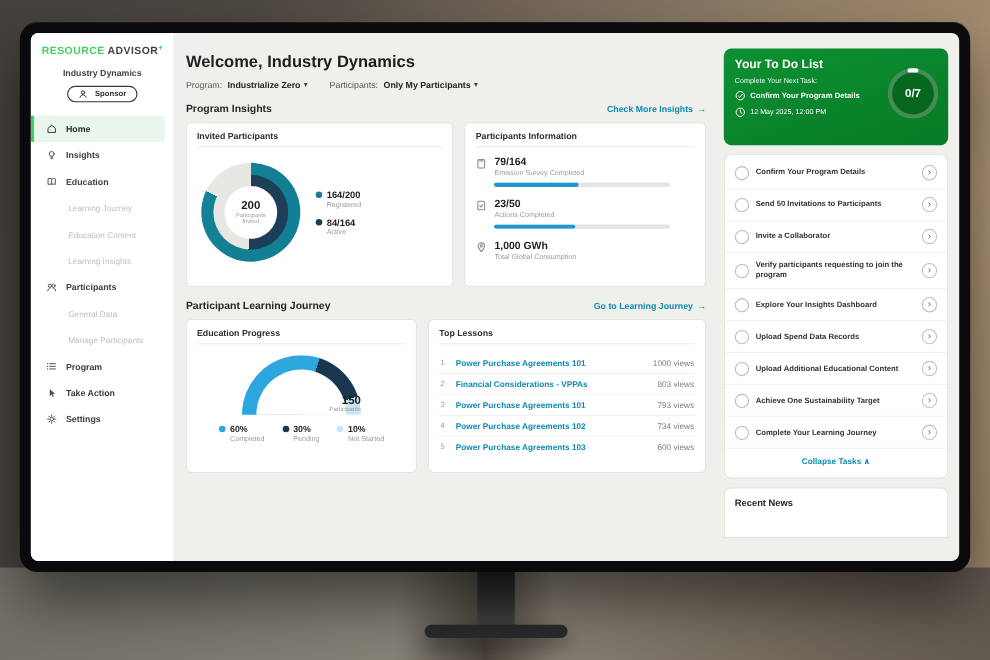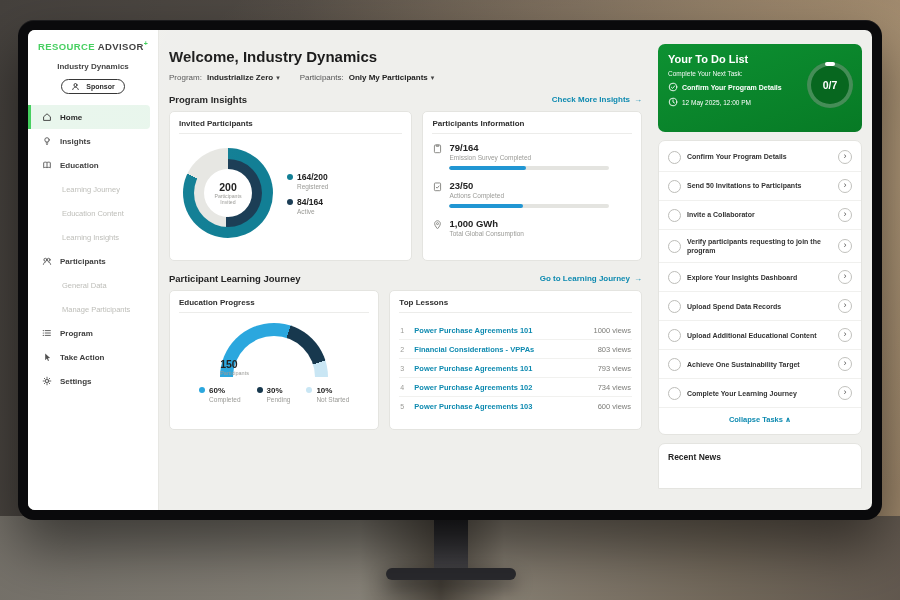--- a/index.html
+++ b/index.html
@@ -82,21 +82,21 @@
   .stat-value{font-size:9.5px;font-weight:bold;color:#222;}
   .stat-label{font-size:6.5px;color:#9a9a96;margin-top:1px;}
   .bar{height:4px;width:160px;background:#e4e4e0;border-radius:2px;margin:5px 0 0 17px;overflow:hidden;}
   .bar-fill{height:100%;background:#2196d3;border-radius:2px;}
 
   
   .gauge-wrap{display:flex;flex-direction:column;align-items:center;padding-top:2px;}
   .gauge{position:relative;width:108px;height:54px;overflow:hidden;}
   .gauge-arc{position:absolute;top:0;left:0;width:108px;height:108px;border-radius:50%;}
   .gauge-hole{position:absolute;top:13px;left:13px;width:82px;height:82px;border-radius:50%;background:#fff;}
-  .gauge-center{position:absolute;bottom:0;left:0;width:100%;text-align:left;z-index:2;}
+  .gauge-center{position:absolute;bottom:0;left:0;width:100%;text-align:right;z-index:2;}
   .gauge-center .center-label{width:auto;font-size:5.5px;}
   .gauge-legend{display:flex;gap:16px;margin-top:9px;}
   .gauge-legend .legend-item{margin:0;font-size:8px;}
 
   
   .lesson{display:flex;align-items:center;gap:6px;padding:4.5px 1px;border-bottom:1px solid #f1f1ef;font-size:7.5px;}
   .lesson:last-child{border-bottom:none;}
   .lesson-rank{color:#9a9a96;width:8px;flex:none;font-size:7px;}
   .lesson-title{flex:1;color:#0e8ab0;font-weight:600;cursor:pointer;}
   .lesson-views{color:#7c7c78;flex:none;}

